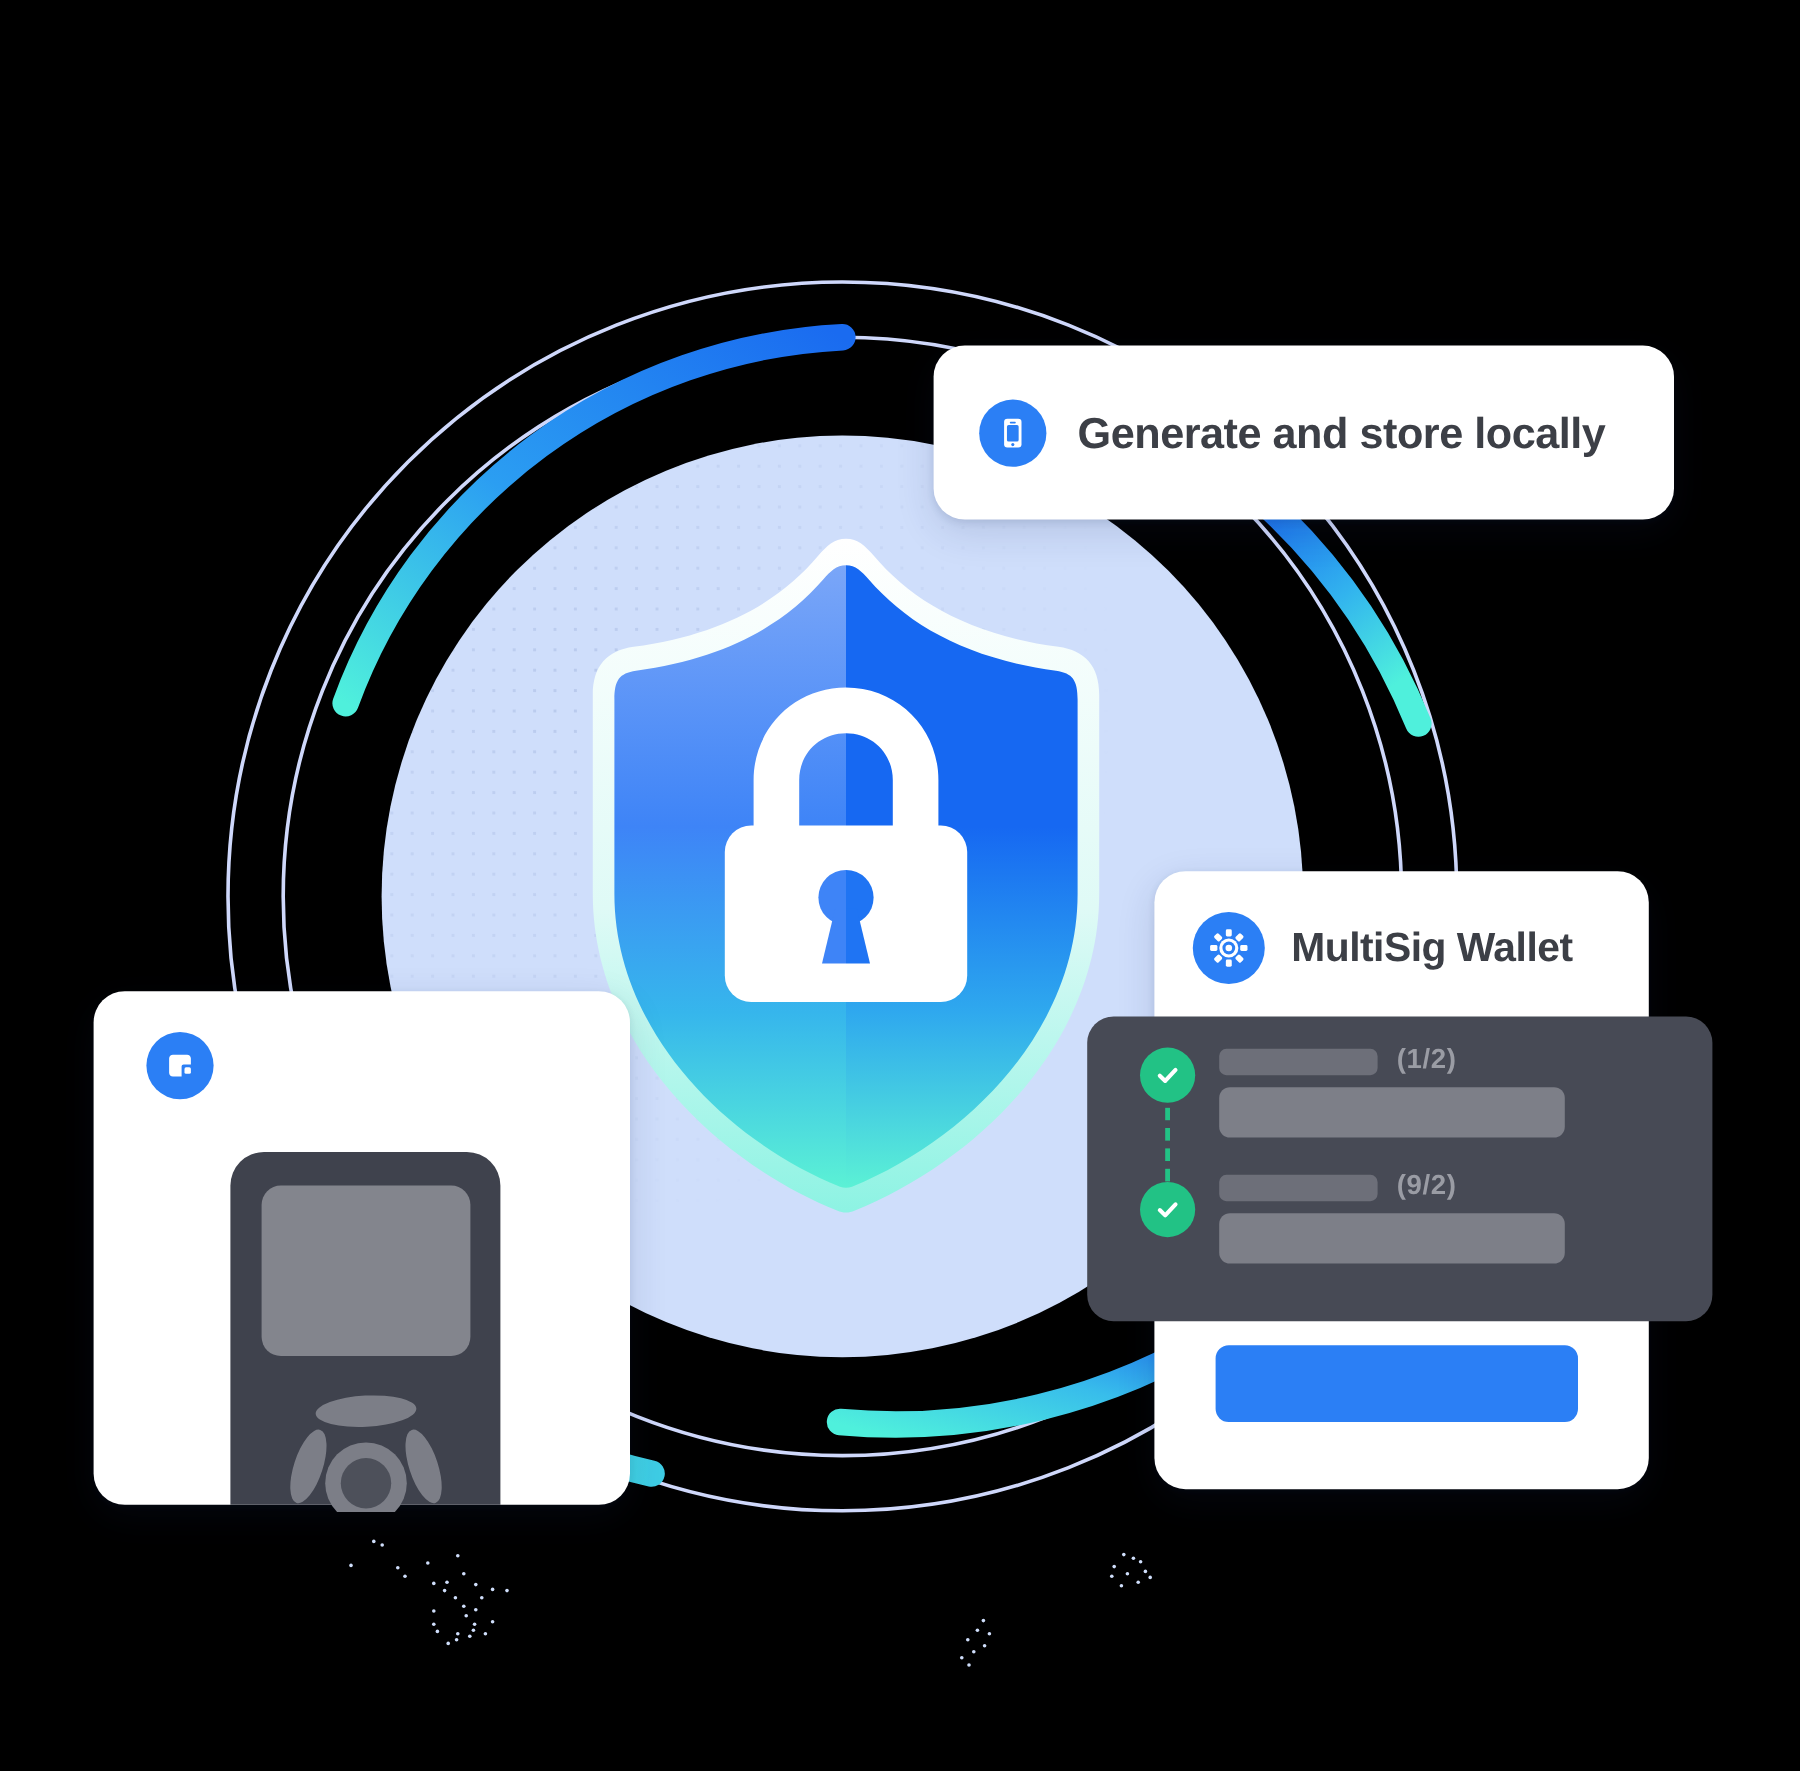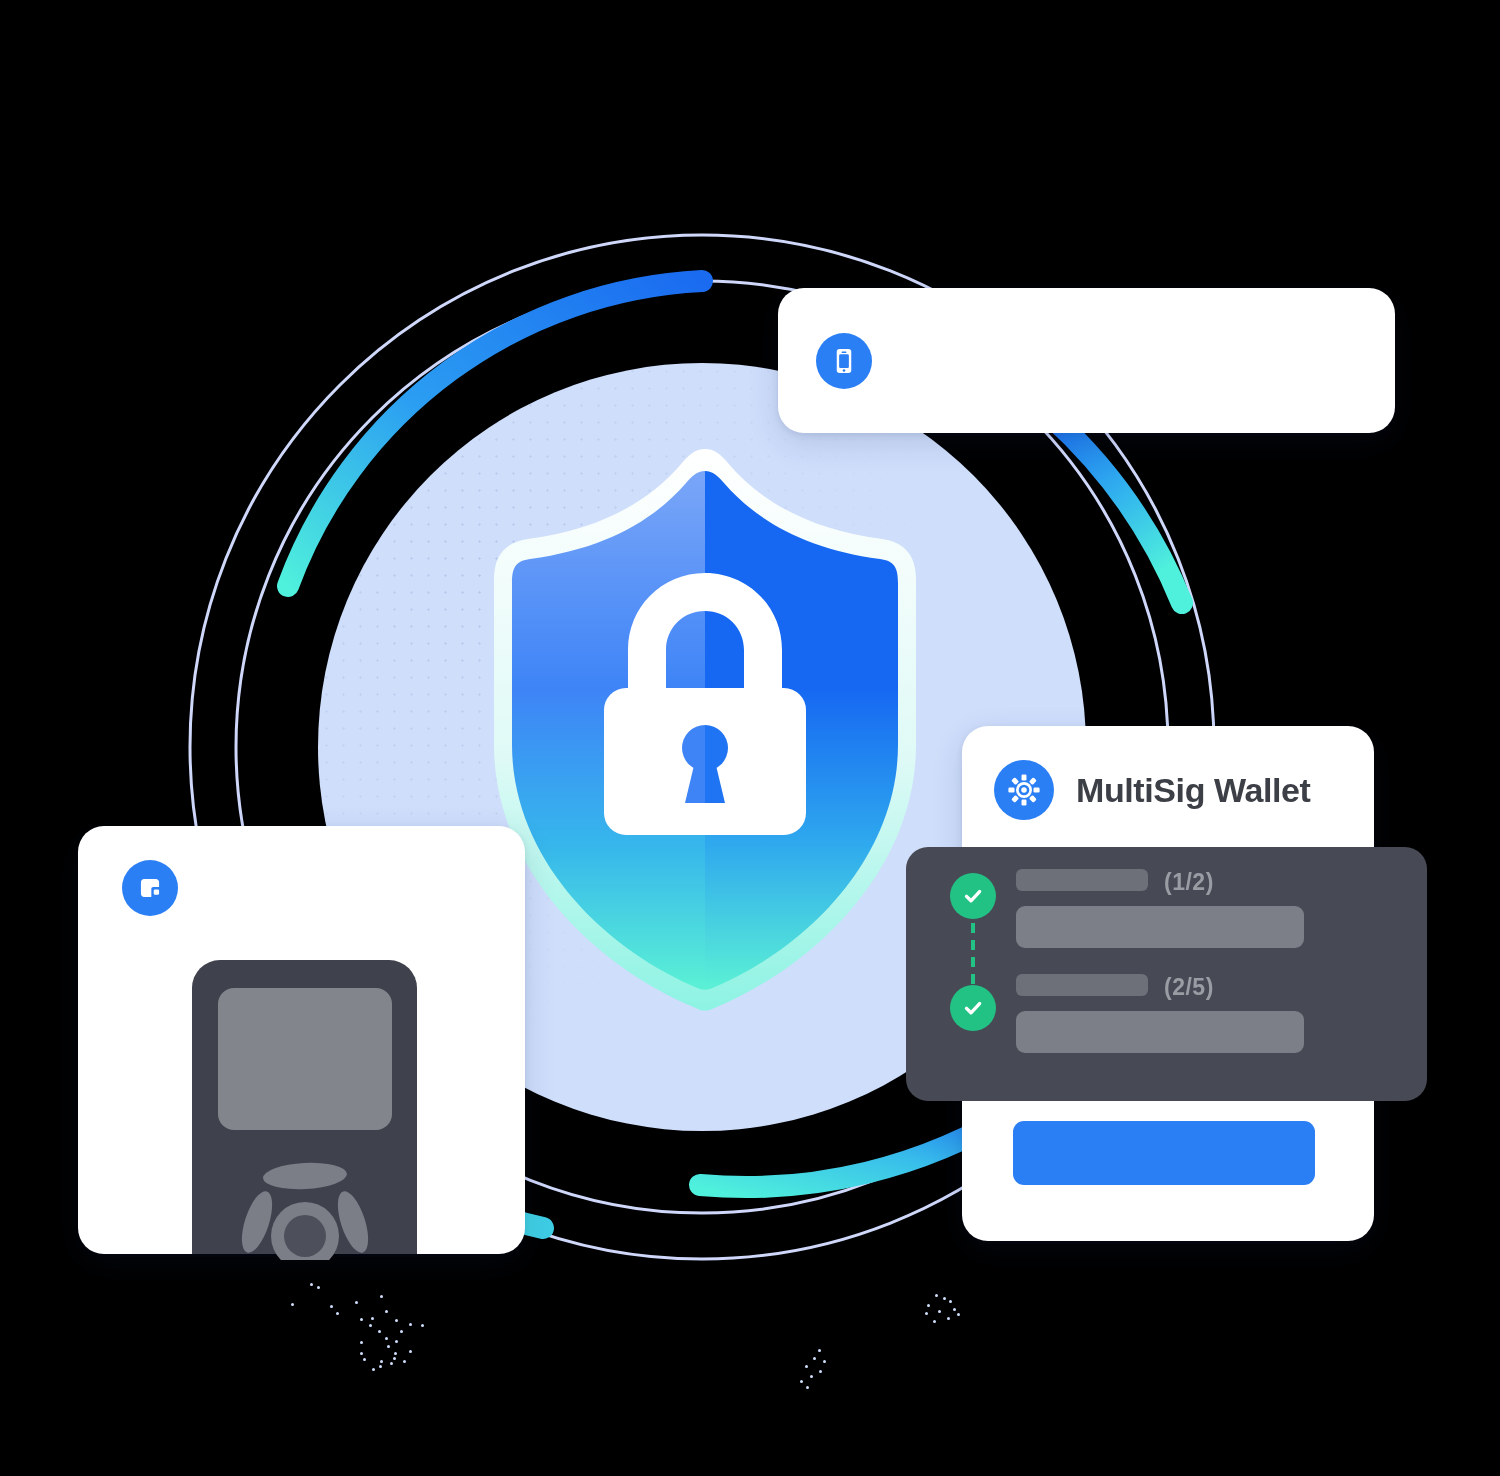--- a/index.html
+++ b/index.html
@@ -165,21 +165,21 @@
     border-radius: 22px;
   }
   .ms-rows {
     position: absolute;
     left: 110px;
     top: 22px;
     width: 300px;
   }
   .ms-row-label {
     display: flex;
-    align-items: flex-start;
+    align-items: flex-end;
     gap: 16px;
     margin-bottom: 10px;
   }
   .ms-bar-sm {
     width: 132px;
     height: 22px;
     background: #6d6f79;
     border-radius: 6px;
   }
   .ms-count {
@@ -380,20 +380,21 @@
 
   <div class="card card-generate">
     <div class="badge-icon">
       <svg width="30" height="30" viewBox="0 0 24 24" xmlns="http://www.w3.org/2000/svg">
         <rect x="6.2" y="2.4" width="11.6" height="19.2" rx="2.2" fill="#ffffff"></rect>
         <rect x="10" y="4.4" width="4" height="1.1" rx="0.55" fill="#2b7ff5"></rect>
         <rect x="8.1" y="6.6" width="7.8" height="11" rx="1.1" fill="#2b7ff5"></rect>
         <circle cx="12" cy="19.6" r="1.05" fill="#2b7ff5"></circle>
       </svg>
     </div>
+    <div class="card-title big">Generate and store locally</div>
   </div>
 
   <div class="card card-hardware">
     <div class="card-head hw">
       <div class="badge-icon">
         <svg width="32" height="32" viewBox="0 0 24 24" xmlns="http://www.w3.org/2000/svg">
           <path d="M5.2 7.6 C5.2 6.2 6.2 5.2 7.6 5.2 L16.4 5.2 C17.8 5.2 18.8 6.2 18.8 7.6
                    L18.8 11.3 L14.3 11.3 C13.6 11.3 13 11.9 13 12.6 L13 18.8
                    L7.6 18.8 C6.2 18.8 5.2 17.8 5.2 16.4 Z" fill="#ffffff"></path>
           <rect x="14.8" y="13.1" width="4" height="4" rx="1" fill="#ffffff"></rect>
@@ -454,21 +455,21 @@
       <div>
         <div class="ms-row-label">
           <div class="ms-bar-sm"></div>
           <div class="ms-count">(1/2)</div>
         </div>
         <div class="ms-bar-lg"></div>
       </div>
       <div>
         <div class="ms-row-label">
           <div class="ms-bar-sm"></div>
-          <div class="ms-count">(2/5)</div>
+          <div class="ms-count">(9/2)</div>
         </div>
         <div class="ms-bar-lg"></div>
       </div>
     </div>
   </div>
 
   <div class="ms-button"></div>
 
   <div class="sparkles">
     <i style="left:310px;top:1283px"></i>

